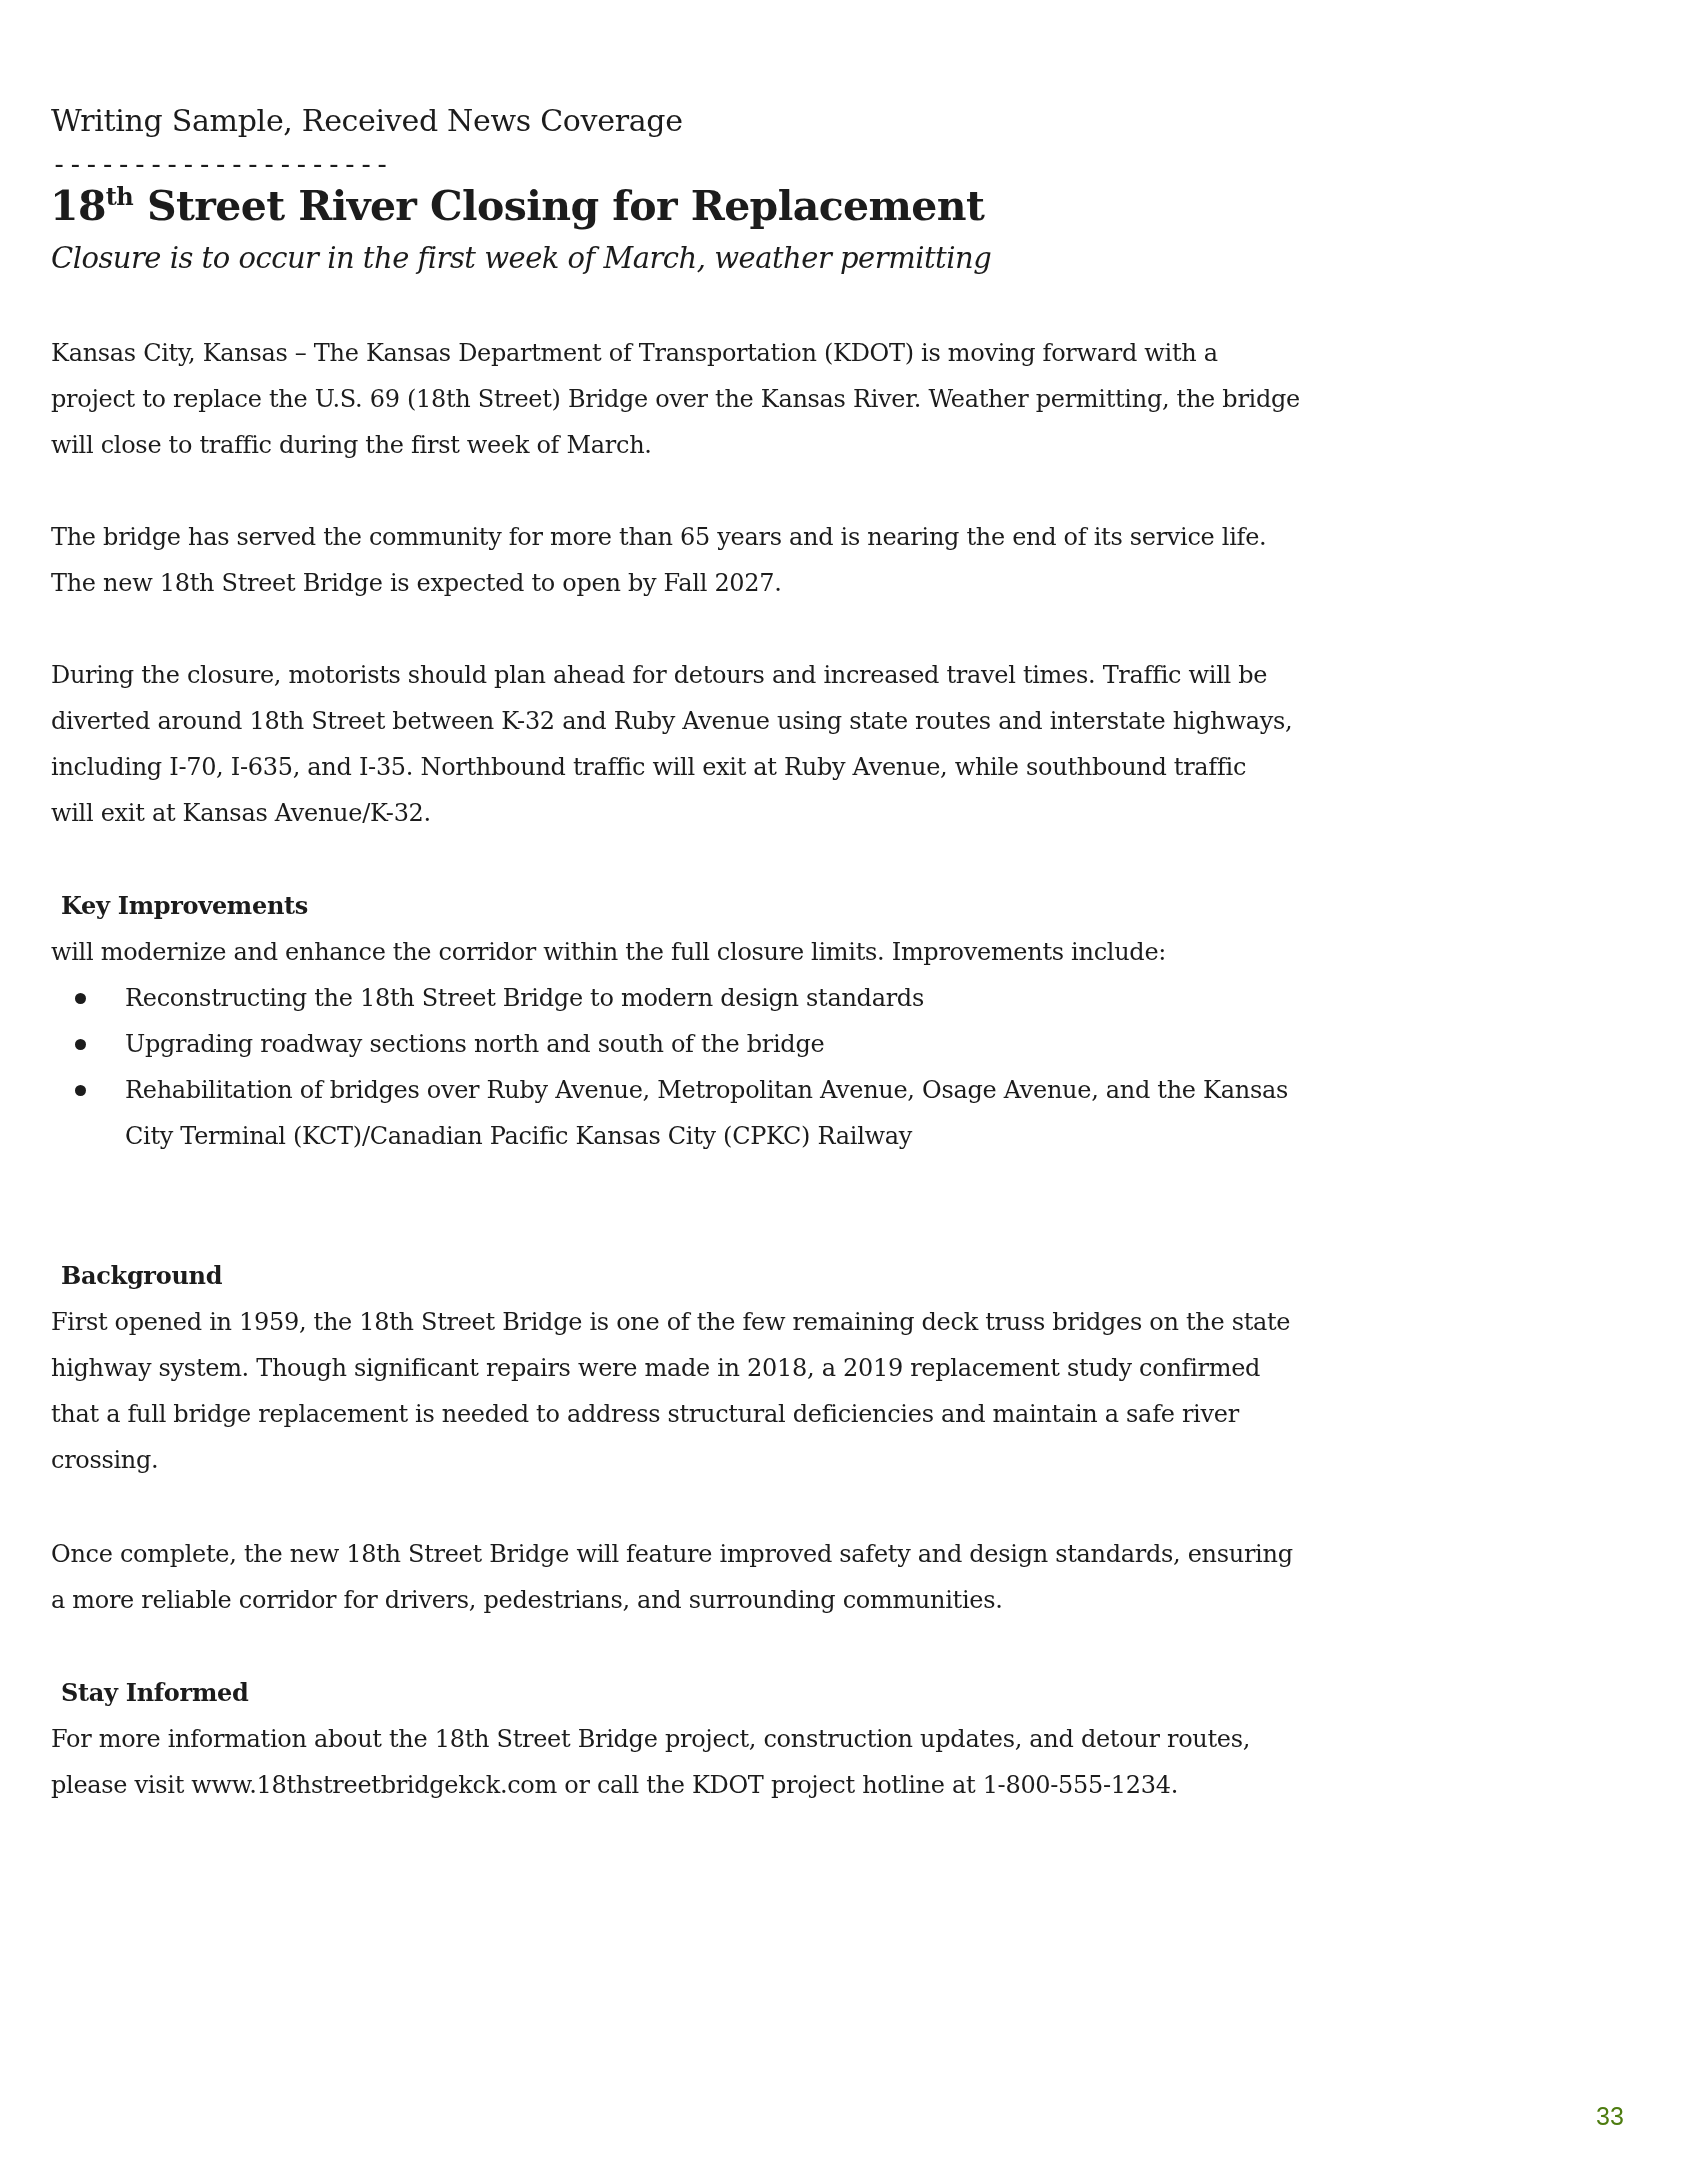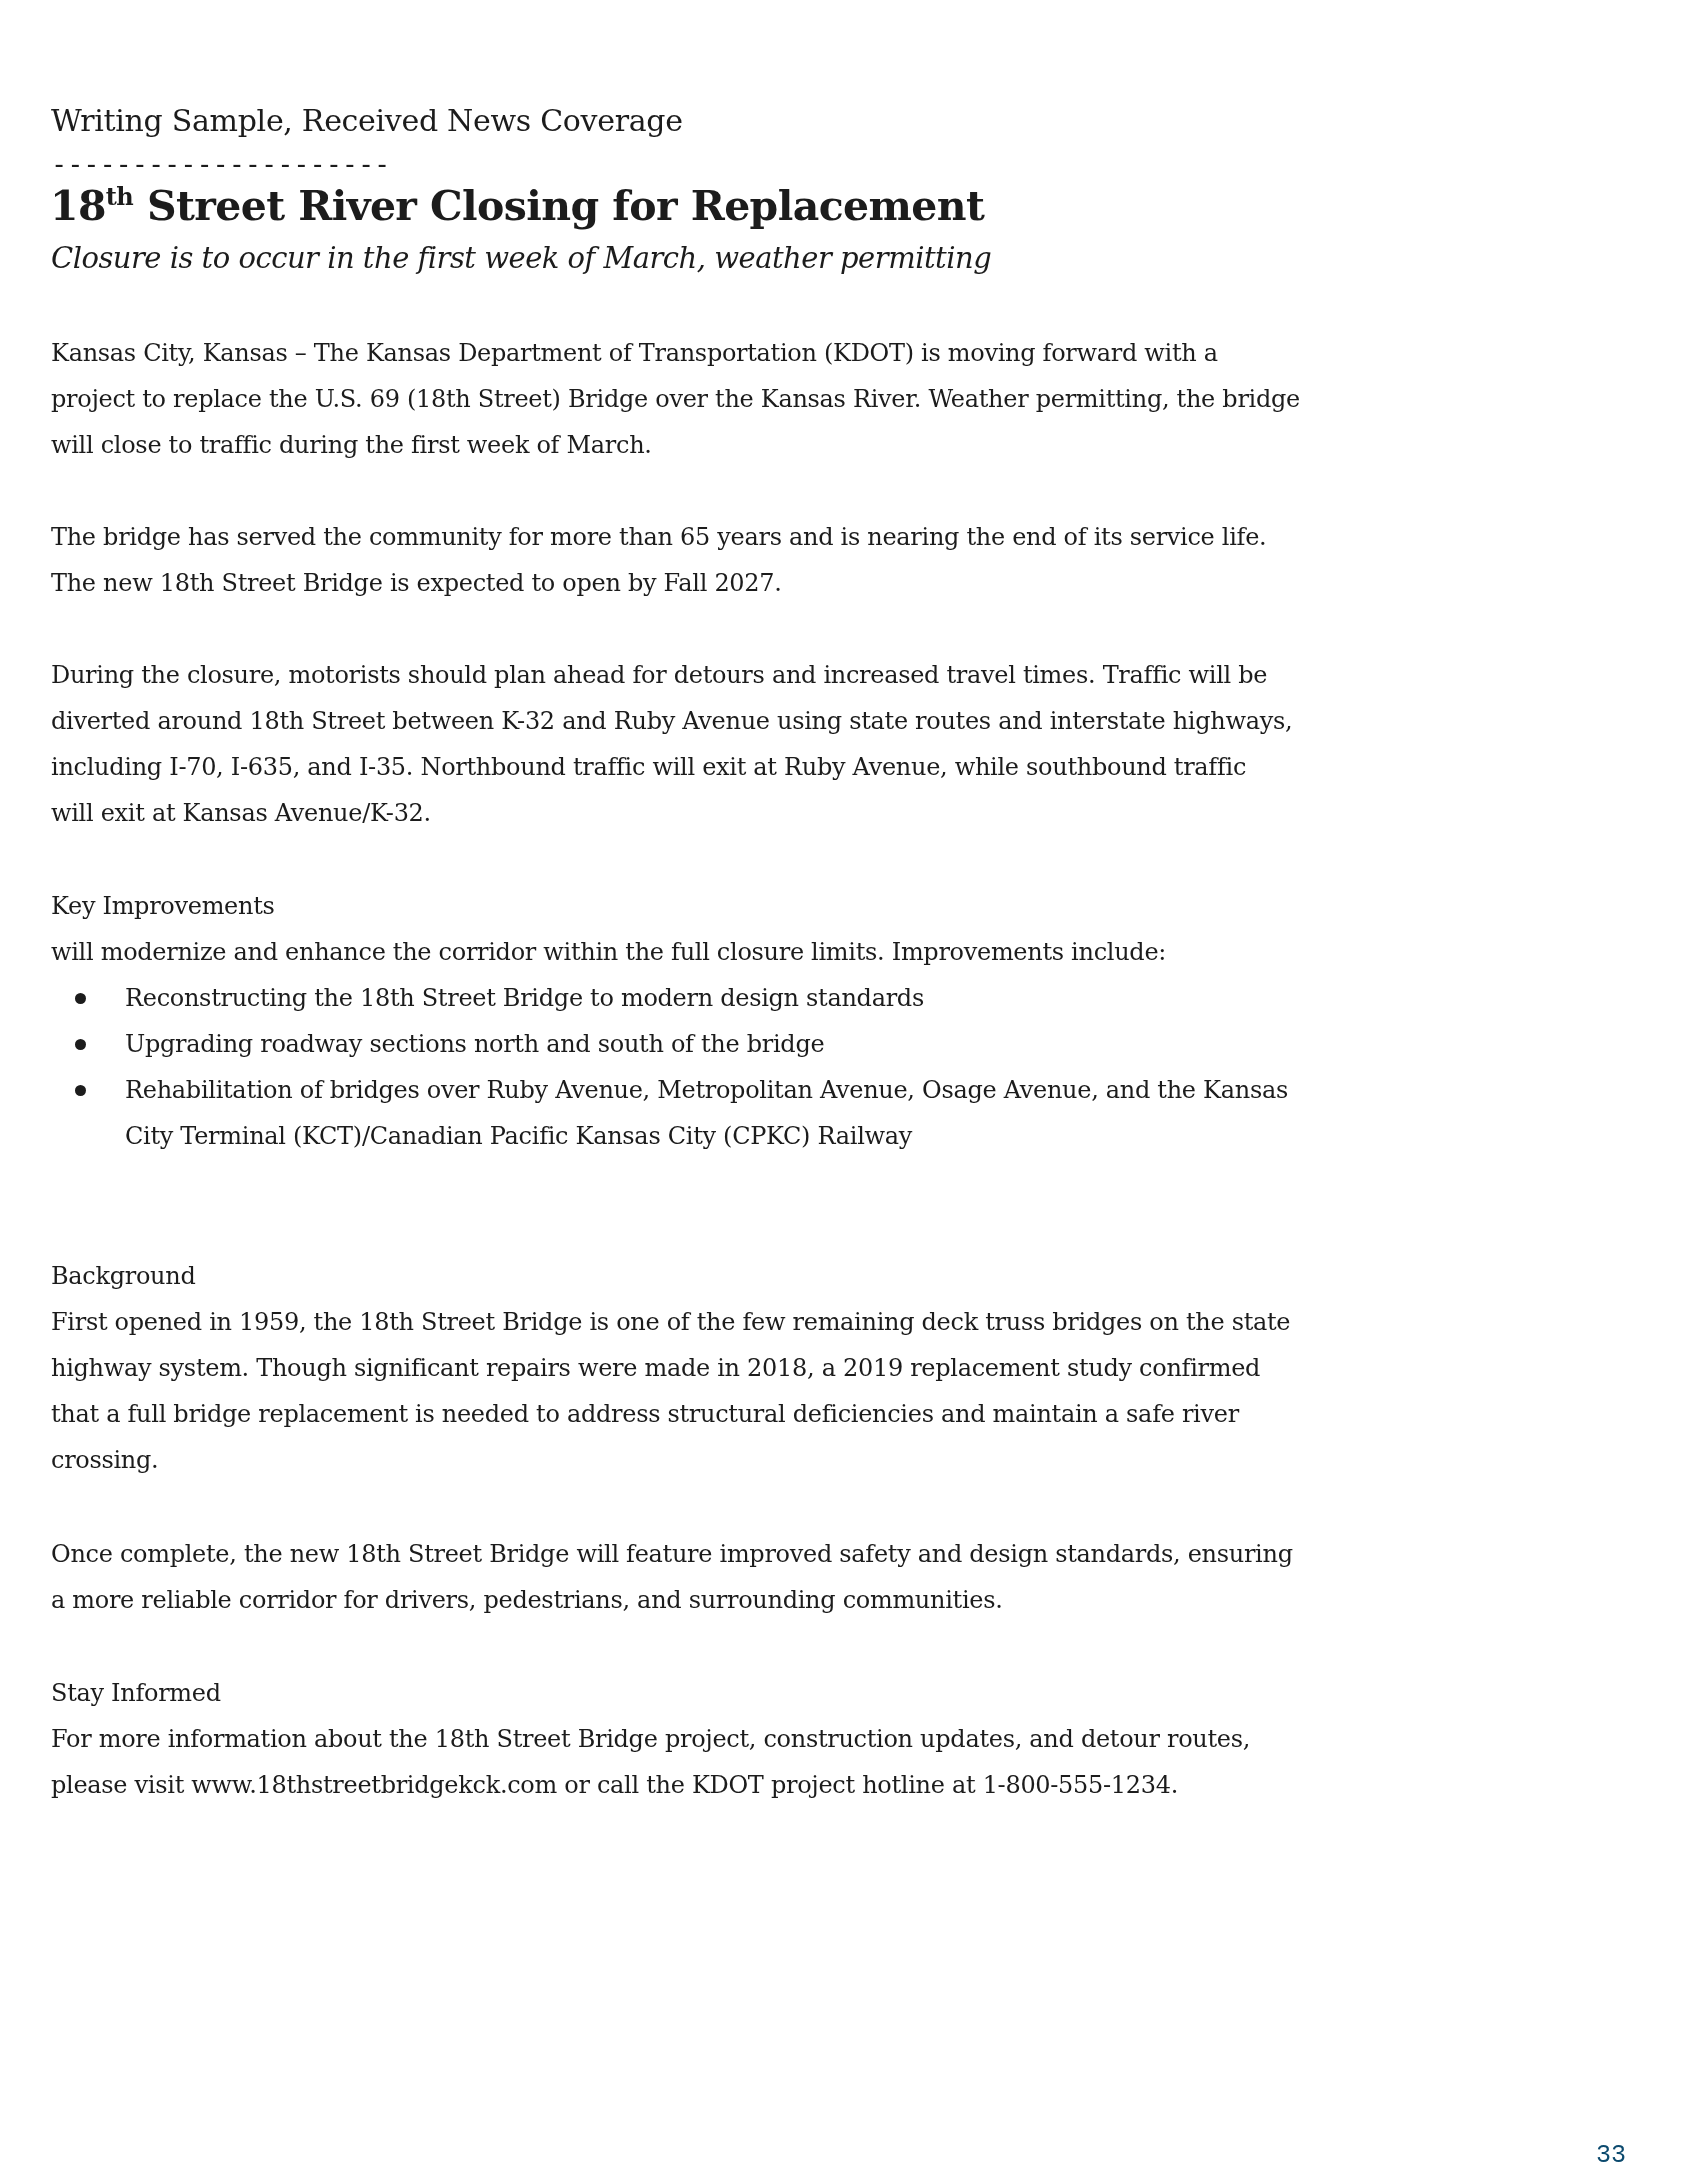--- a/index.html
+++ b/index.html
@@ -4,24 +4,24 @@
 <style>
   html, body { margin: 0; padding: 0; background: #ffffff; }
   body { width: 1683px; height: 2178px; position: relative; overflow: hidden; color: #1c1c1c; font-family: "DejaVu Serif", serif; }
   .blk { position: absolute; left: 51px; }
   .line { display: block; white-space: nowrap; font-size: 24px; line-height: 46px; height: 46px; letter-spacing: -0.3px; }
   .hdr { position: absolute; left: 51px; top: 101px; font-size: 30px; line-height: 40px; white-space: nowrap; letter-spacing: -0.3px; }
   .dashes { position: absolute; left: 51px; top: 149px; font-family: "DejaVu Sans Mono", monospace; font-size: 27px; line-height: 30px; letter-spacing: -0.1px; white-space: nowrap; }
   .title { position: absolute; left: 50px; top: 181px; font-size: 41px; line-height: 51px; font-weight: bold; white-space: nowrap; letter-spacing: -0.6px; }
   .title sup { font-size: 24px; vertical-align: 15px; line-height: 0; font-weight: bold; }
   .subtitle { position: absolute; left: 51px; top: 238px; font-size: 29px; line-height: 40px; font-style: italic; white-space: nowrap; letter-spacing: -0.5px; }
-  .heading { font-weight: normal; }
+  .heading { font-weight: bold; margin-left: 10px; }
   .bullet-line { position: relative; padding-left: 74px; }
   .bullet-dot { position: absolute; left: 24px; top: 18px; width: 11px; height: 11px; border-radius: 50%; background: #1c1c1c; }
-  .page-num { position: absolute; left: 1596px; top: 2101px; font-family: Liberation Mono, monospace; font-size: 25px; line-height: 30px; color: #0c4a6e; margin-top: 40px; }
+  .page-num { position: absolute; left: 1596px; top: 2101px; font-family: Liberation Sans, sans-serif; font-size: 25px; line-height: 30px; color: #4d7c0f; }
 </style>
 </head>
 <body>
 
 <div>
 
   <div class="hdr">Writing Sample, Received News Coverage</div>
   <div class="dashes">---------------------</div>
 
   <h1 class="title" style="margin:0;">

